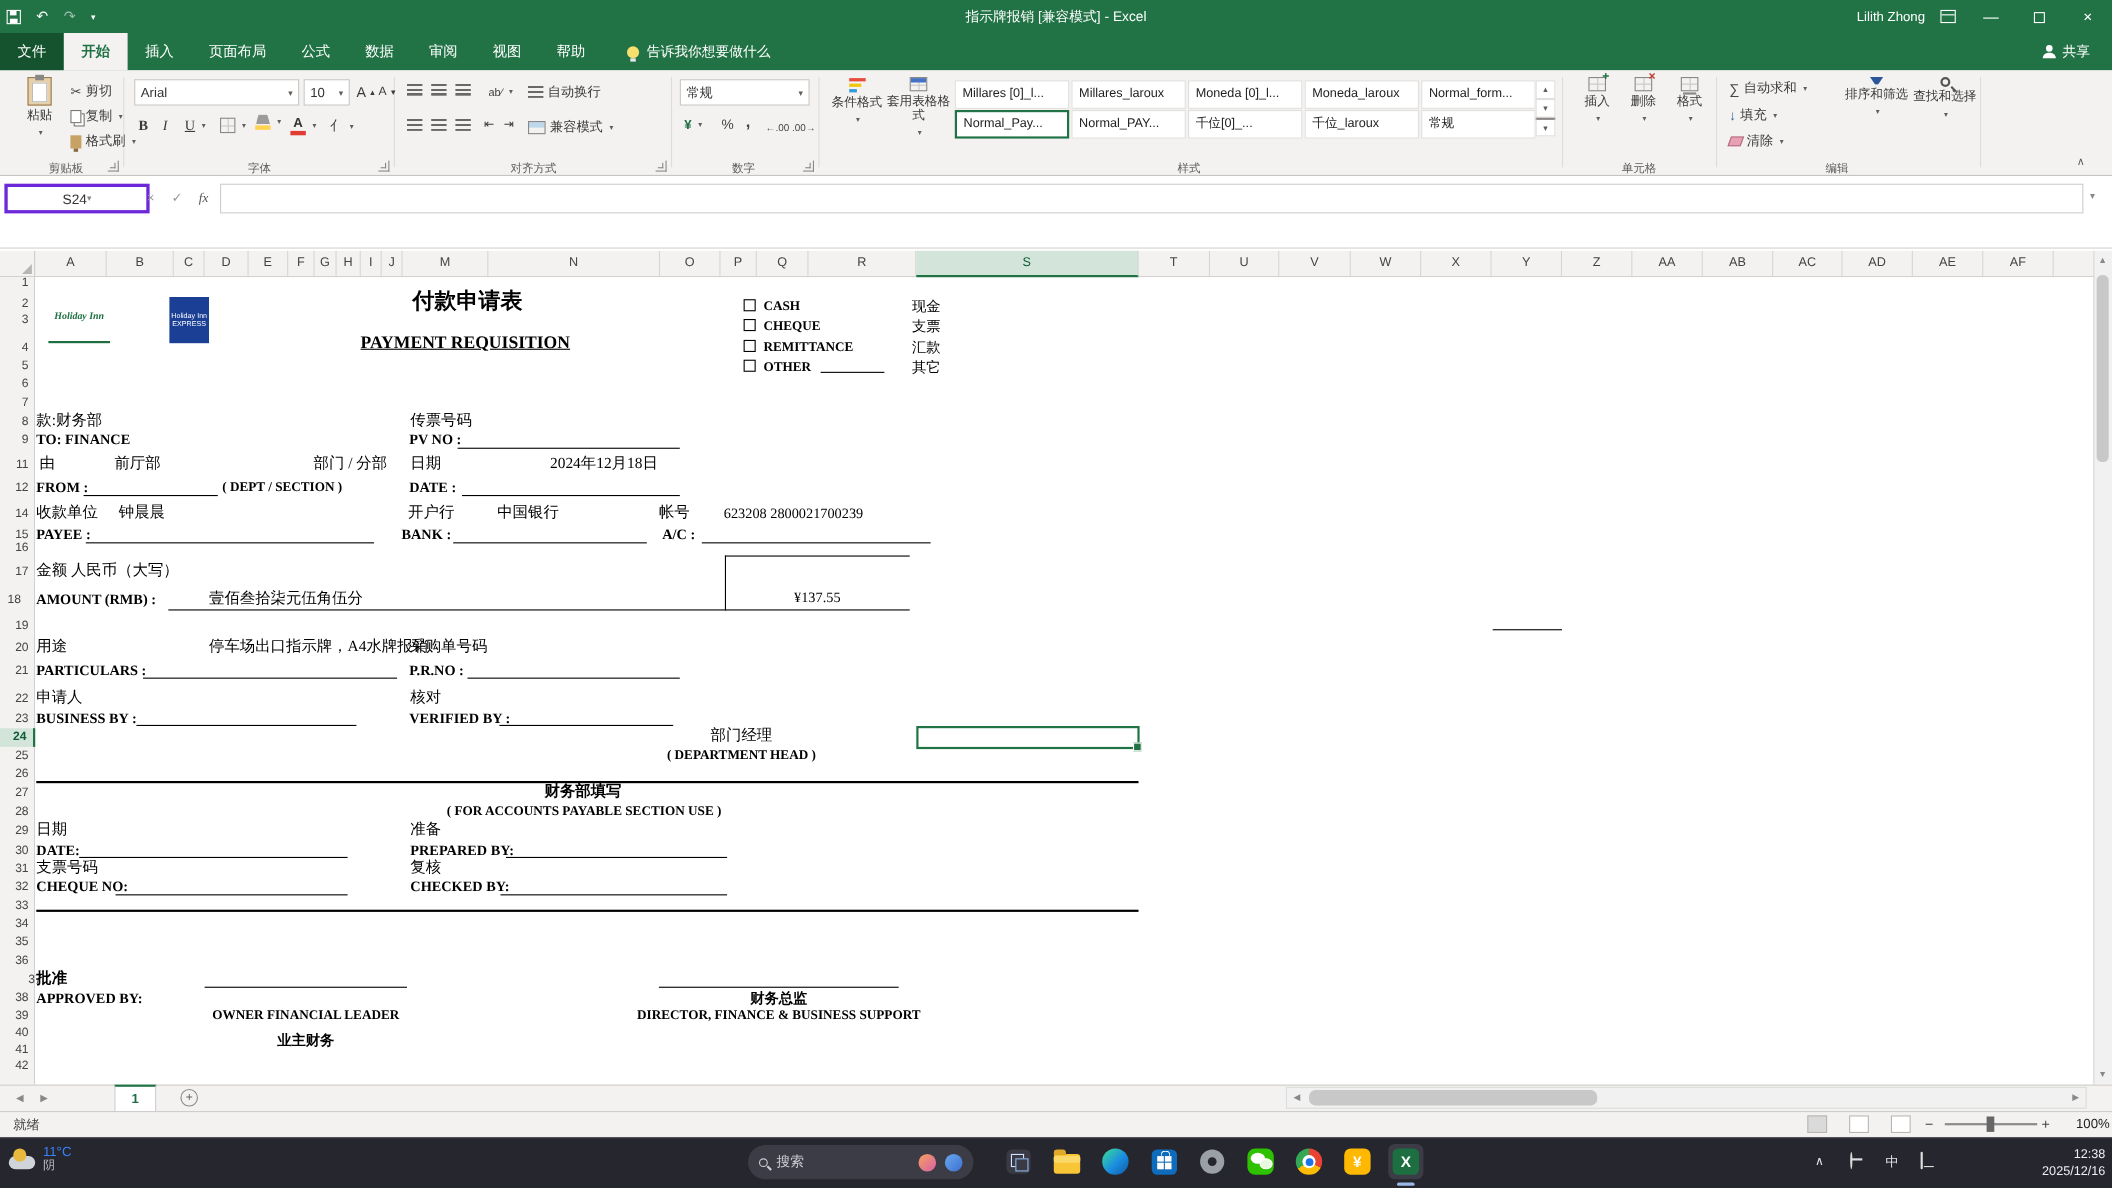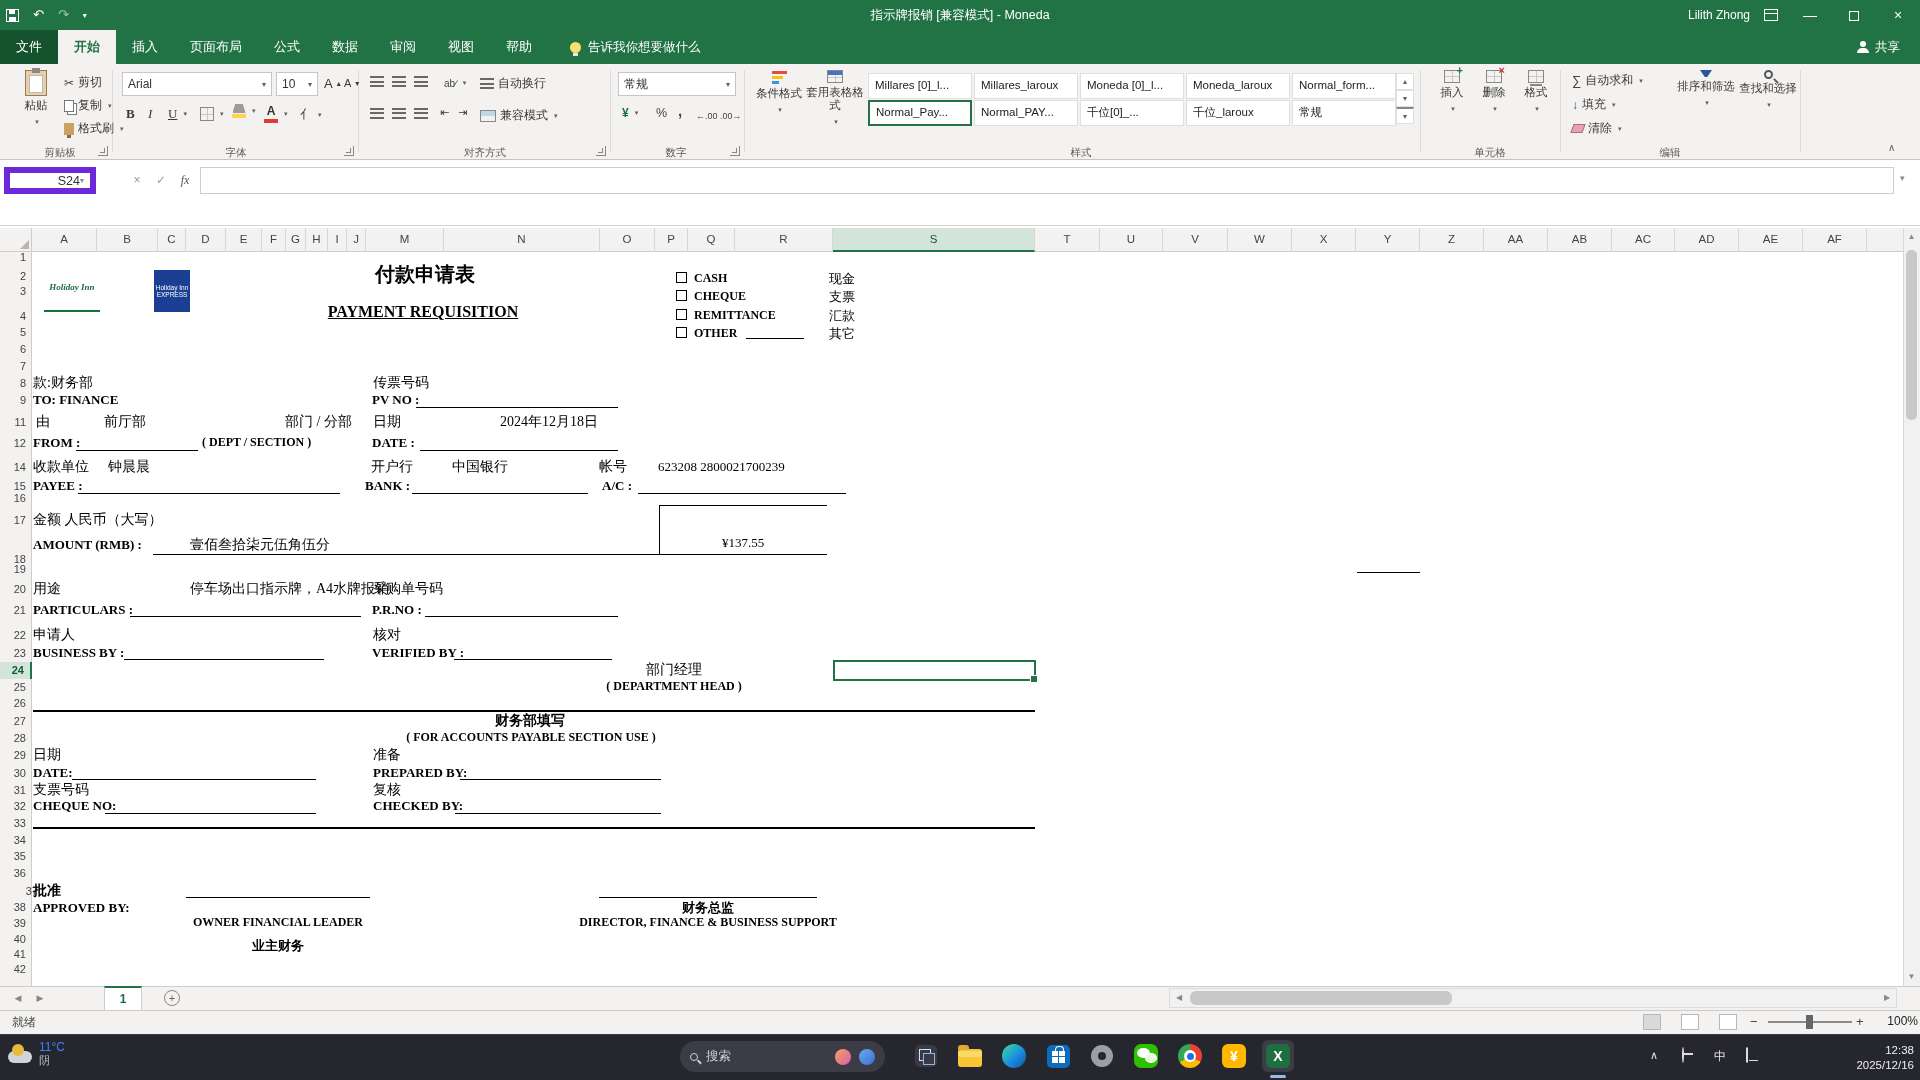--- a/index.html
+++ b/index.html
@@ -86,21 +86,21 @@
 .ic-funnel{width:12px;height:7px;background:#2b579a;clip-path:polygon(0 0,100% 0,60% 100%,40% 100%);position:relative}
 .ic-funnel::after{content:"";position:absolute;left:5px;top:7px;width:2px;height:5px;background:#2b579a}
 .ic-mag{width:9px;height:9px;border:2px solid #555;border-radius:50%;position:relative}
 .ic-mag::after{content:"";position:absolute;left:7px;top:8px;width:6px;height:2px;background:#555;transform:rotate(45deg)}
 .garrow{position:absolute;left:1396px;width:18px;height:17px;background:#fff;border:1px solid #e1dfdd;text-align:center;line-height:15px;font-size:8px;color:#605e5c}
 .chip{position:absolute;width:104px;height:26px;background:#fff;border:1px solid #e1dfdd;font-size:11.5px;line-height:23px;padding-left:6px;overflow:hidden;white-space:nowrap;color:#222}
 .chip.sel{border:2px solid #217346;line-height:21px}
 #ribcollapse{position:absolute;left:1888px;top:78px;font-size:10px;color:#605e5c}
 
 #fbar{left:0;top:161px;width:1920px;height:65px;background:#fff;border-bottom:1px solid #d4d2d0}
-#namebox{left:4px;top:6px;width:92px;height:27px;background:#fff;border:6px solid #6d28d9;display:flex;align-items:center;justify-content:flex-end;padding:0 6px;font-size:12.5px;color:#333}
+#namebox{left:4px;top:6px;width:132px;height:27px;background:#fff;border:3px solid #6d28d9;display:flex;align-items:center;justify-content:center;padding:0 6px;font-size:12.5px;color:#333}
 #namebox::after{content:"▾";font-size:8px;color:#888}
 .fbtn{position:absolute;top:6px;height:27px;line-height:27px;text-align:center;width:22px;color:#999;font-size:12px}
 #fxlbl{color:#555;font-style:italic;font-family:"Liberation Serif",serif}
 #finput{left:200px;top:6px;width:1694px;height:27px;background:#fff;border:1px solid #d0cecb}
 #fexp{left:1900px;top:12px;font-size:9px;color:#888}
 
 #colstrip{left:32px;top:228px;width:1871px;height:24px;background:#f3f2f1;border-bottom:1px solid #cfcdcb}
 #corner{left:0;top:228px;width:32px;height:24px;background:#f3f2f1;border-right:1px solid #cfcdcb;border-bottom:1px solid #cfcdcb;position:absolute}
 #corner::after{content:"";position:absolute;right:2px;bottom:2px;border-left:9px solid transparent;border-bottom:9px solid #b8b6b4}
 #rowstrip{left:0;top:252px;width:32px;height:734px;background:#f3f2f1;border-right:1px solid #cfcdcb}
@@ -193,21 +193,21 @@
 </head>
 <body>
 
 <div id="titlebar" class="a">
   <div class="qat a">
     <span class="ic-save"></span>
     <span class="qbtn ic-undo"></span>
     <span class="qbtn ic-redo"></span>
     <span class="qbtn ic-car"></span>
   </div>
-  <div id="title" class="a">指示牌报销  [兼容模式] - Moneda</div>
+  <div id="title" class="a">指示牌报销  [兼容模式] - Excel</div>
   <div id="tb-right" class="a">
     <span id="userName">Lilith Zhong</span>
     <span class="ic-ribopt"></span>
     <span class="wbtn">—</span>
     <span class="wbtn"><span class="ic-restore"></span></span>
     <span class="wbtn">×</span>
   </div>
 </div>
 
 <div id="tabrow" class="a">
@@ -474,21 +474,21 @@
     <div class="rowh" style="top: 341px;">6</div>
     <div class="rowh" style="top: 358px;">7</div>
     <div class="rowh" style="top: 375px;">8</div>
     <div class="rowh" style="top: 392px;">9</div>
     <div class="rowh" style="top: 414px;">11</div>
     <div class="rowh" style="top: 435px;">12</div>
     <div class="rowh" style="top: 459px;">14</div>
     <div class="rowh" style="top: 478px;">15</div>
     <div class="rowh" style="top: 490px;">16</div>
     <div class="rowh" style="top: 512px;">17</div>
-    <div class="rowh" style="top: 551px;">18</div>
+    <div class="rowh" style="top: 537px; text-align: center;">18</div>
     <div class="rowh" style="top: 561px;">19</div>
     <div class="rowh" style="top: 581px;">20</div>
     <div class="rowh" style="top: 602px;">21</div>
     <div class="rowh" style="top: 627px;">22</div>
     <div class="rowh" style="top: 645px;">23</div>
     <div class="rowh sel" style="top: 662px;">24</div>
     <div class="rowh" style="top: 679px;">25</div>
     <div class="rowh" style="top: 695px;">26</div>
     <div class="rowh" style="top: 713px;">27</div>
     <div class="rowh" style="top: 730px;">28</div>

